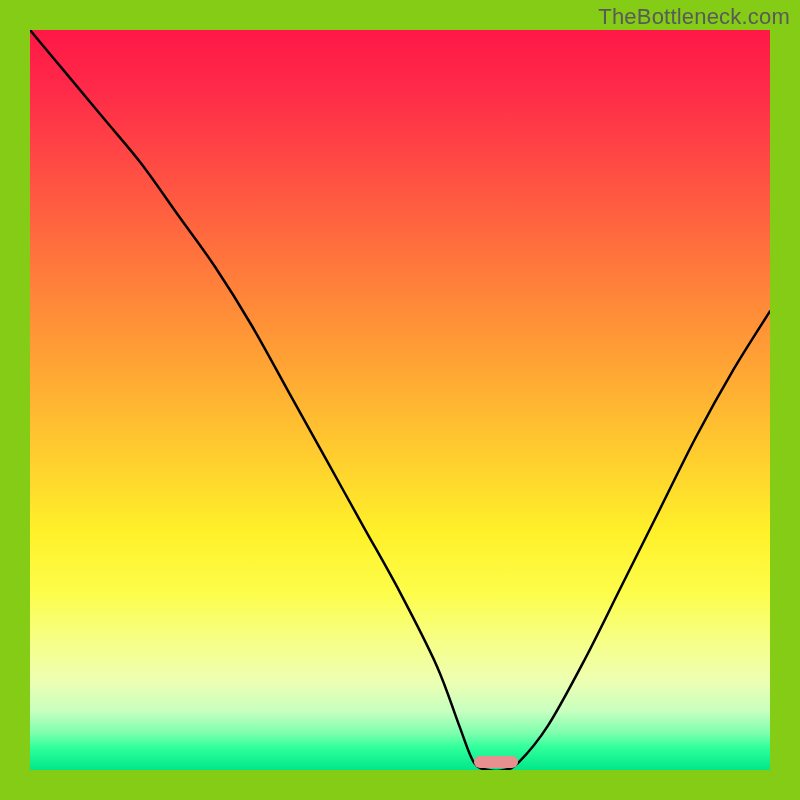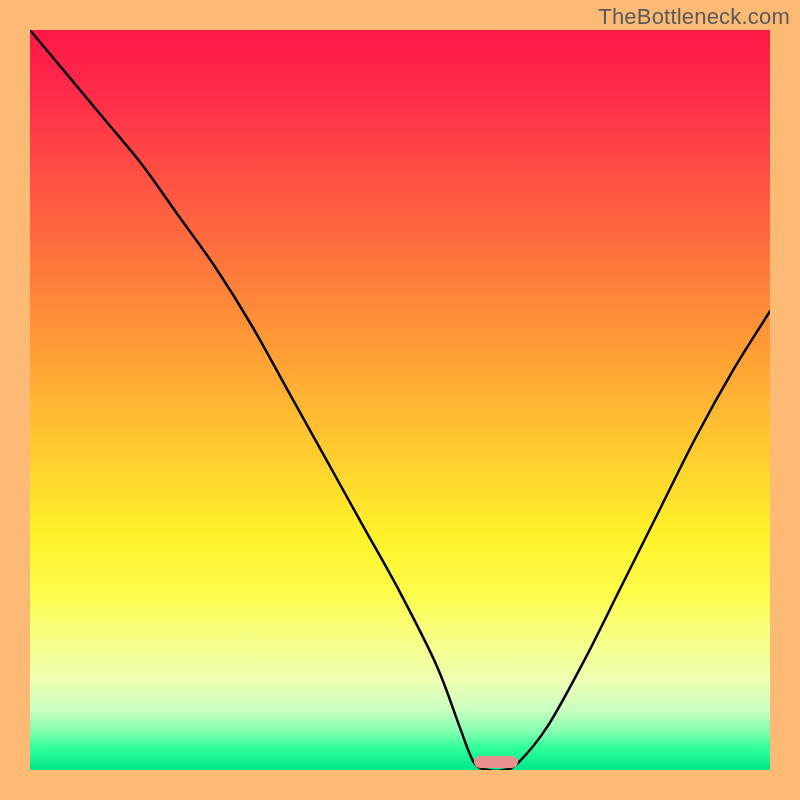--- a/index.html
+++ b/index.html
@@ -8,21 +8,21 @@
     width: 800px;
     height: 800px;
     background: #000;
     overflow: hidden;
     font-family: Arial, Helvetica, sans-serif;
   }
   .frame {
     position: relative;
     width: 800px;
     height: 800px;
-    background: #fdba74;
+    background: #84cc16;
   }
   .watermark {
     position: absolute;
     top: 4px;
     right: 10px;
     color: #5a5a5a;
     font-size: 22px;
     font-weight: 500;
     letter-spacing: 0.2px;
     z-index: 10;

